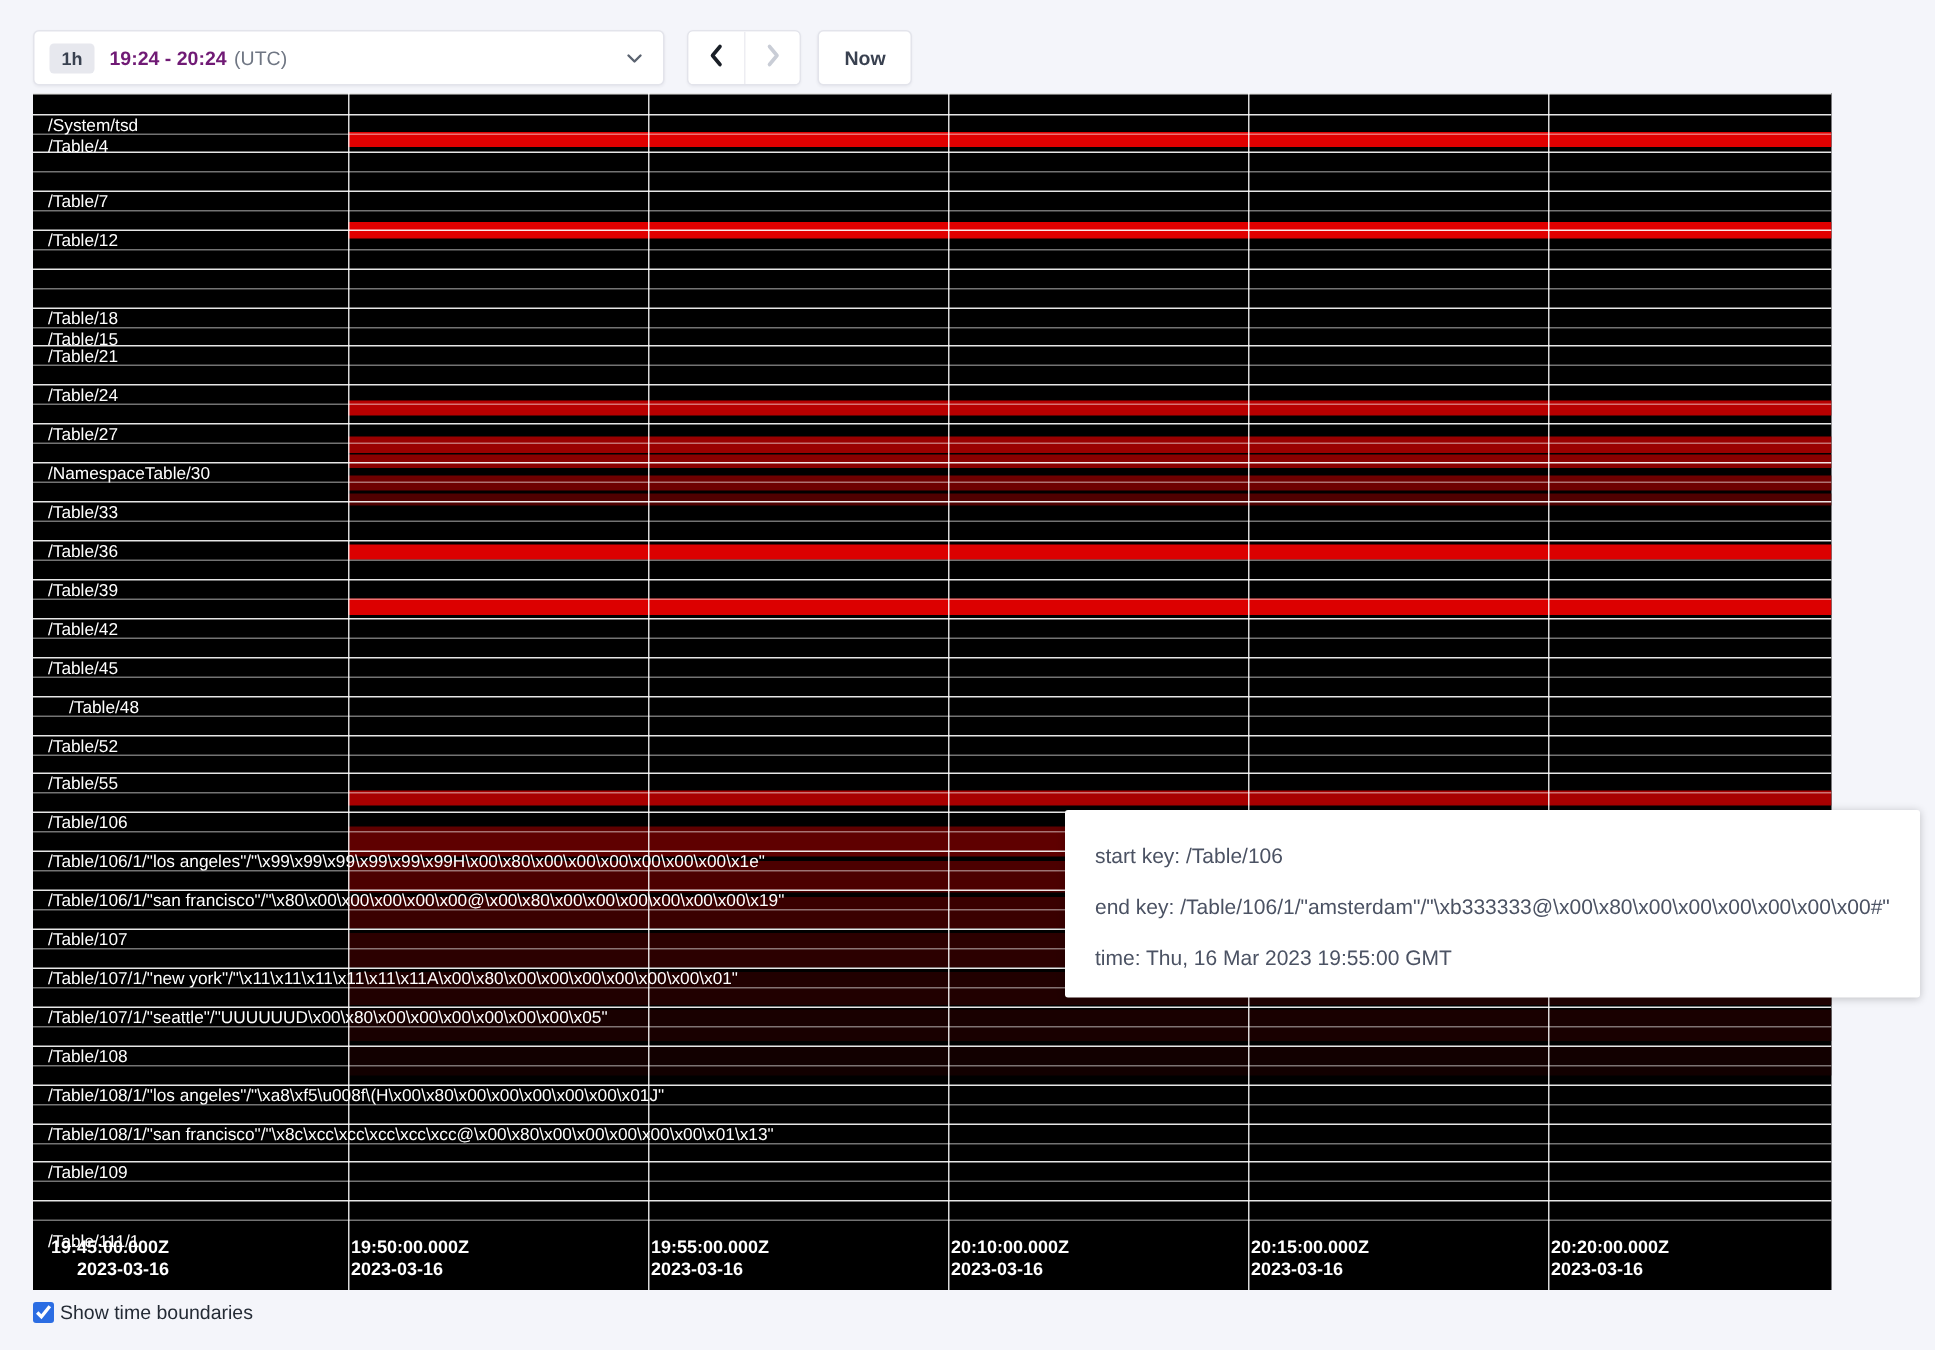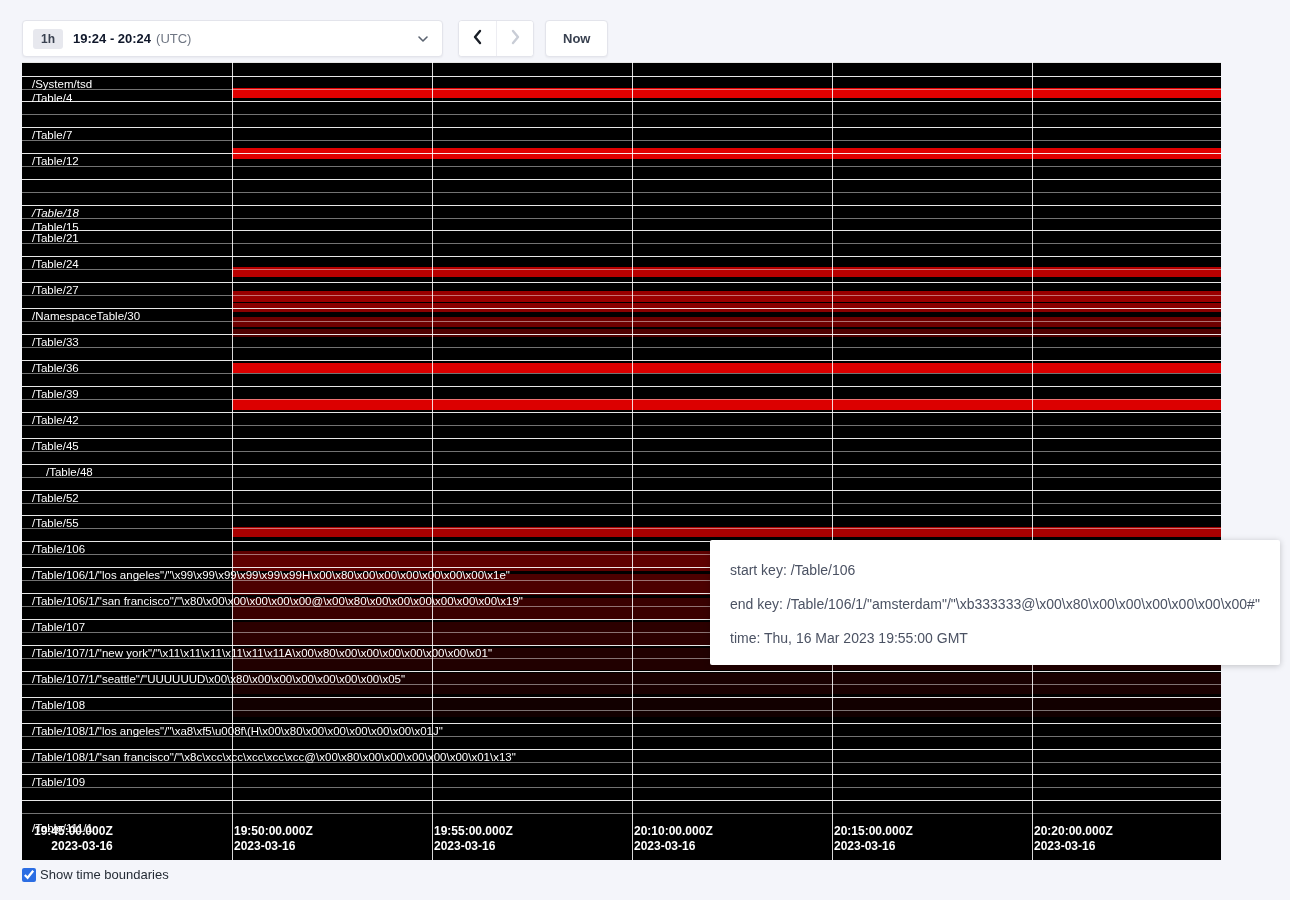--- a/index.html
+++ b/index.html
@@ -5,21 +5,21 @@
   * { margin:0; padding:0; box-sizing:border-box; }
   html,body { width:1290px; height:900px; }
   body { font-family:"Liberation Sans","DejaVu Sans",sans-serif; background:#f4f5fa; }
   .page { position:relative; width:1290px; height:900px; overflow:hidden; }
 
   
   .toolbar-select { position:absolute; left:22px; top:20px; width:421px; height:37px; background:#fff;
     border:1px solid #e3e4eb; border-radius:4px; display:flex; align-items:center;
     padding:0 12px 0 10px; cursor:pointer; box-shadow:0 1px 2px rgba(14,20,33,.05); }
   .chip { background:#e7e8ee; border-radius:3px; font-size:12px; font-weight:700; color:#394150; padding:3px 8px; margin-right:10px; }
-  .range { font-size:13px; font-weight:700; color:#0f172a; }
+  .range { font-size:13px; font-weight:700; color:#701a75; }
   .tz { font-size:13px; color:#6f7683; margin-left:5px; }
   .chev { margin-left:auto; display:flex; align-items:center; }
 
   .nav-group { position:absolute; left:458px; top:20px; height:37px; display:flex; border:1px solid #e3e4eb;
     border-radius:4px; background:#fff; box-shadow:0 1px 2px rgba(14,20,33,.05); overflow:hidden; }
   .nav-btn { width:37px; height:100%; border:none; background:#fff; display:flex; align-items:center; justify-content:center; cursor:pointer; }
   .nav-btn + .nav-btn { border-left:1px solid #ededf2; }
 
   .now-btn { position:absolute; left:545px; top:20px; height:37px; padding:0 17px; background:#fff;
     border:1px solid #e3e4eb; border-radius:4px; font-size:13px; font-weight:700; color:#394150;
@@ -114,21 +114,21 @@
       <div class="hm-subline" style="top: 78px;"></div>
       <div class="hm-label" style="top: 67px;">/Table/7</div>
       <div class="hm-hline" style="top: 91px;"></div>
       <div class="hm-subline" style="top: 104px;"></div>
       <div class="hm-label" style="top: 93px;">/Table/12</div>
       <div class="hm-hline" style="top: 117px;"></div>
       <div class="hm-subline" style="top: 130px;"></div>
       <div class="hm-label" style="top: 119px; margin-top: 40px;">/Table/15</div>
       <div class="hm-hline" style="top: 143px;"></div>
       <div class="hm-subline" style="top: 156px;"></div>
-      <div class="hm-label" style="top: 145px; font-style: italic;">/Table/18</div>
+      <div class="hm-label" style="top: 145px;">/Table/18</div>
       <div class="hm-hline" style="top: 168px;"></div>
       <div class="hm-subline" style="top: 181px;"></div>
       <div class="hm-label" style="top: 170px;">/Table/21</div>
       <div class="hm-hline" style="top: 194px;"></div>
       <div class="hm-subline" style="top: 207px;"></div>
       <div class="hm-label" style="top: 196px;">/Table/24</div>
       <div class="hm-hline" style="top: 220px;"></div>
       <div class="hm-subline" style="top: 233px;"></div>
       <div class="hm-label" style="top: 222px;">/Table/27</div>
       <div class="hm-hline" style="top: 246px;"></div>

